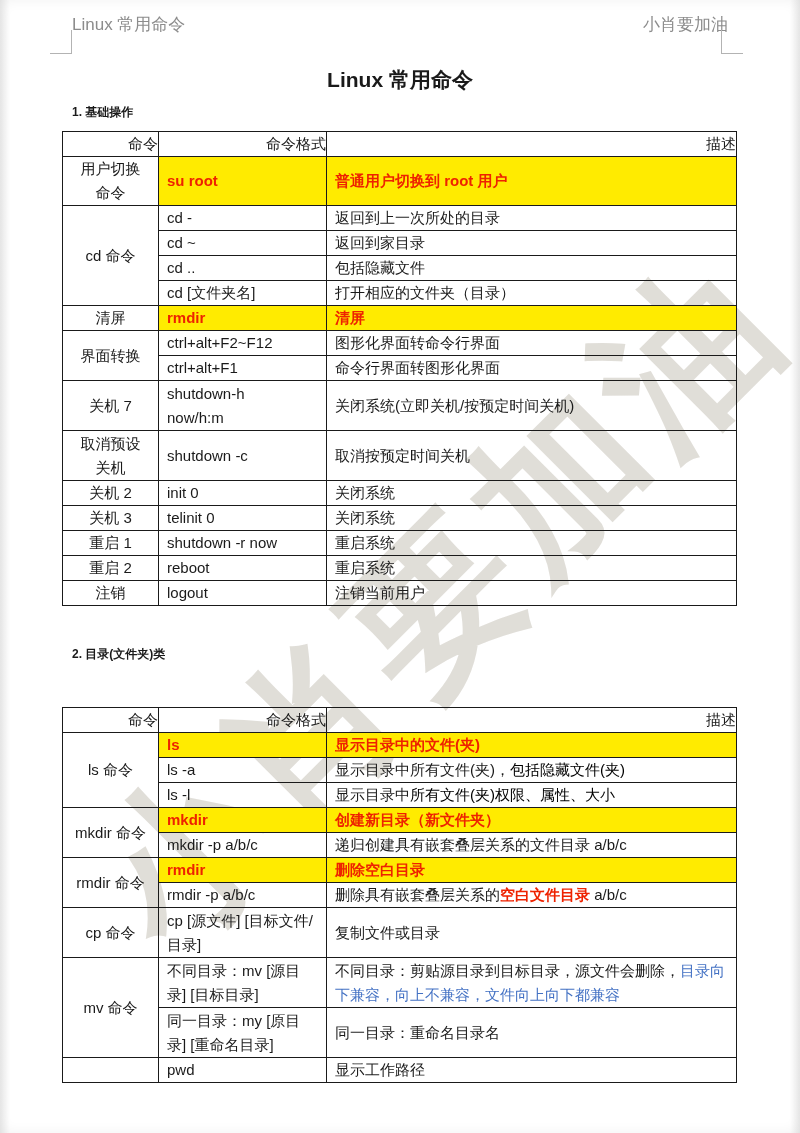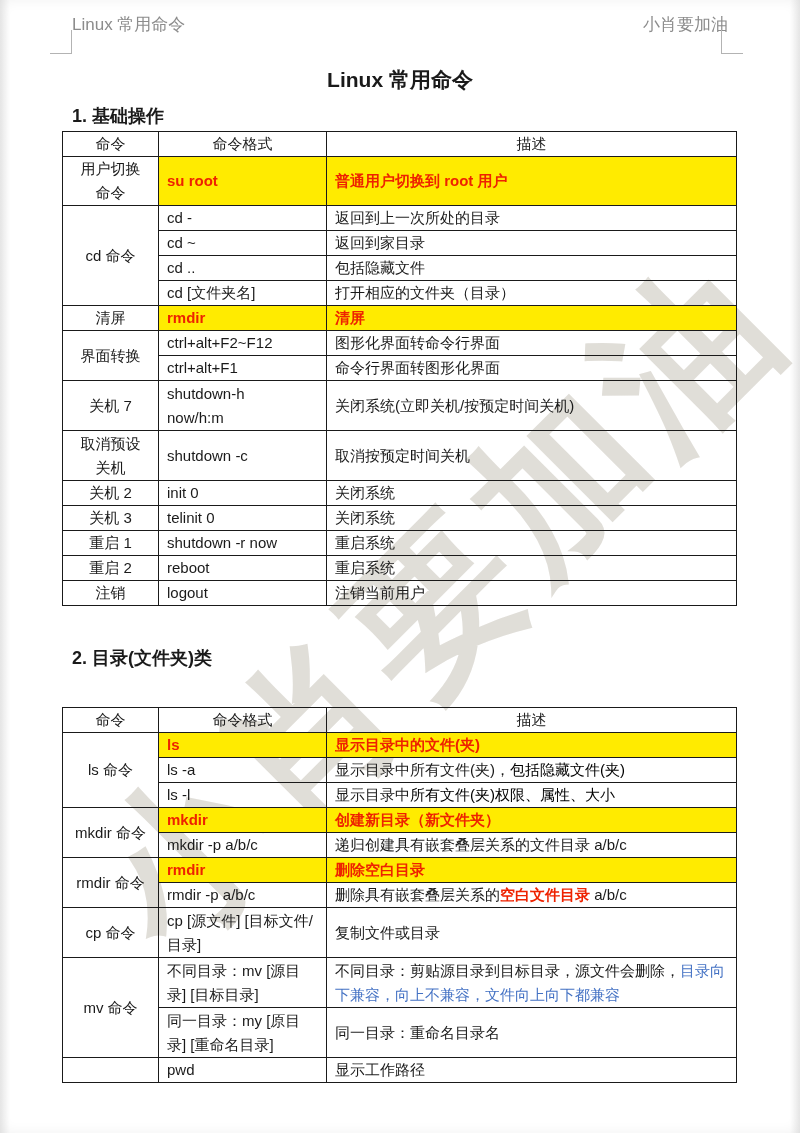--- a/index.html
+++ b/index.html
@@ -20,31 +20,31 @@
   }
 
   .hdr{position:absolute;top:13px;left:72px;right:72px;display:flex;
        justify-content:space-between;color:#8c8c8c;font-size:17px;}
   .cmark{position:absolute;top:30px;width:21px;height:23px;}
   .cmark.l{left:50px;border-right:1.5px solid #b3b3b3;border-bottom:1.5px solid #b3b3b3;}
   .cmark.r{left:721px;border-left:1.5px solid #b3b3b3;border-bottom:1.5px solid #b3b3b3;}
 
   .title{position:absolute;top:66px;left:0;width:100%;text-align:center;
          font-size:21px;font-weight:bold;}
-  .secheading{position:absolute;left:72px;font-size:18px;font-weight:bold;}
+  .secheading{position:absolute;left:72px;font-size:12px;font-weight:bold;}
   .sec1{top:104px;}
   .sec2{top:646px;}
 
   table.ctable{position:absolute;left:62px;border-collapse:collapse;
                width:675px;table-layout:fixed;font-size:15px;}
   table#t1{top:131px;}
   table#t2{top:707px;}
   .ctable td,.ctable th{border:1.5px solid #1a1a1a;vertical-align:middle;
                         line-height:24px;overflow:hidden;}
-  .ctable th{font-weight:normal;text-align:center;padding:0;}
+  .ctable th{font-weight:normal;text-align:right;padding:0;}
   td.cmd{text-align:center;padding:0 2px;}
   td.cmd.narrow{padding:0 12px;}
   td.fmt,td.desc{text-align:left;padding:0 8px;}
   tr.h25{height:25px;}
   tr.h50{height:50px;}
   tr.h51{height:48px;}
   .y{background:#ffeb00;}
   .redtxt{color:#ee2200;font-weight:bold;}
   .orange{color:#000000;}
   .blue{color:#4472c4;}

